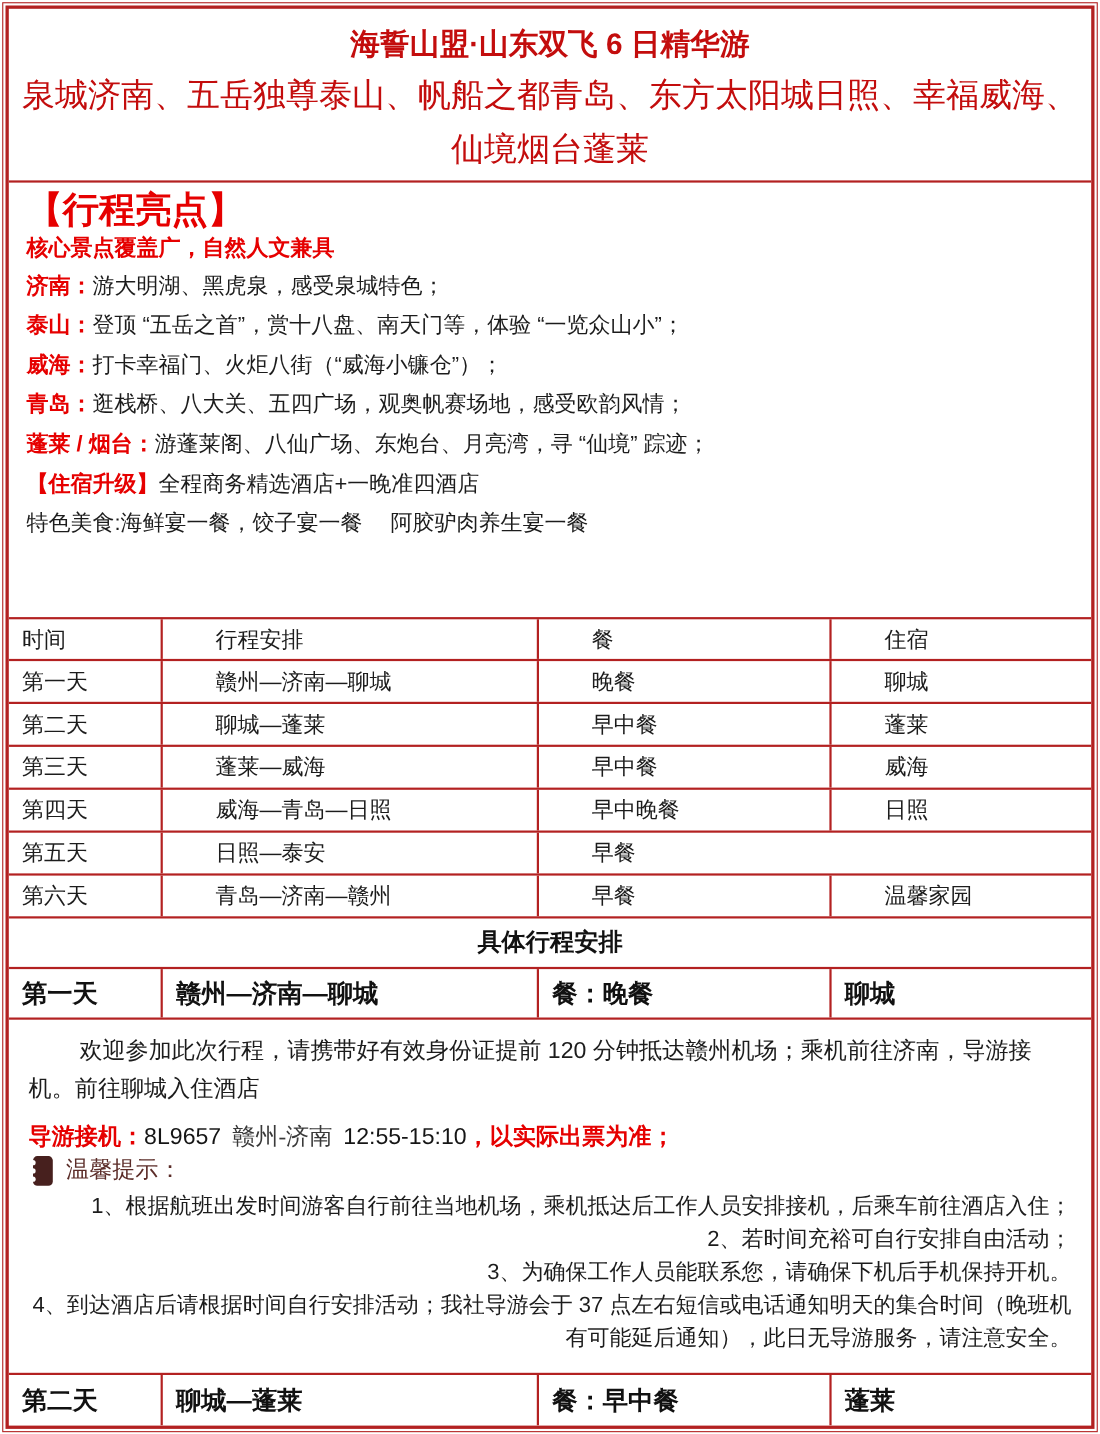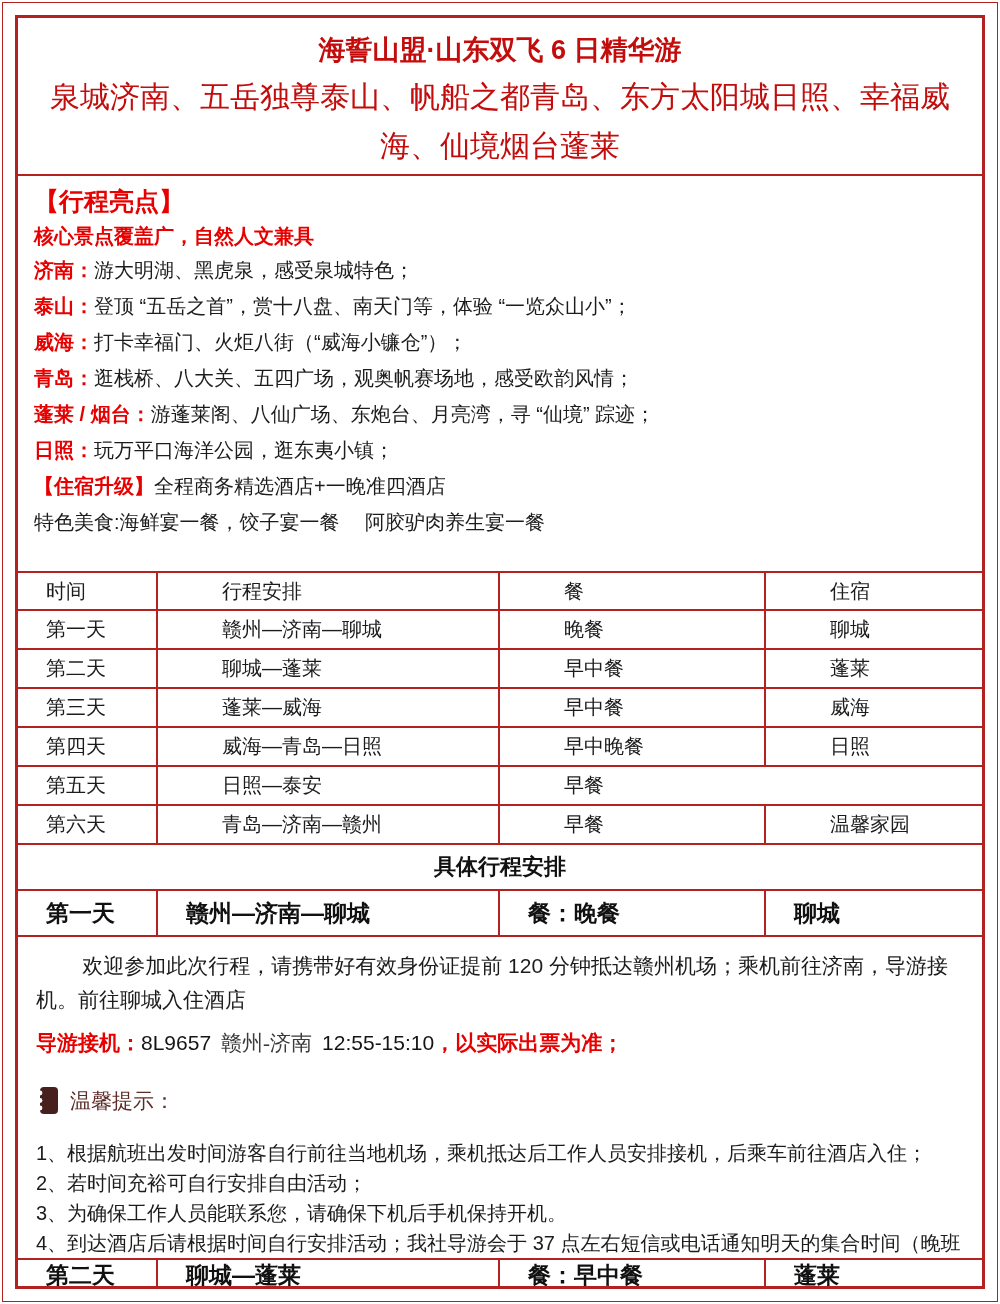--- a/index.html
+++ b/index.html
@@ -7,21 +7,21 @@
   body {
     width:1000px; height:1304px;
     font-family:"Liberation Sans","DejaVu Sans",sans-serif;
     color:#1c1c1c;
     position:relative;
     overflow:hidden;
   }
   .page-outer {
     position:absolute; inset:2px;
     border:1px solid var(--border-red,#b32121);
-    padding:12px;
+    padding:2px;
   }
   .page-frame {
     height:100%;
     border:3px solid var(--border-red,#b32121);
     display:flex; flex-direction:column;
     overflow:hidden;
   }
   
   .title-block {
     height:158px; flex:0 0 158px;
@@ -41,41 +41,41 @@
     padding:0 6px;
   }
   
   .highlights {
     height:397px; flex:0 0 397px;
     border-bottom:2px solid var(--border-red,#b32121);
     padding:5px 16px 0 16px;
     overflow:hidden;
   }
   .hl-heading {
-    font-size:25px; font-weight:bold;
+    font-size:33px; font-weight:bold;
     color:var(--label-red,#e60000);
     line-height:40px;
   }
   .hl-intro {
     font-size:20px; font-weight:bold;
     color:var(--label-red,#e60000);
     line-height:31px;
   }
   .hl-line { font-size:20px; line-height:36px; color:#1c1c1c; }
   .hl-label { color:var(--label-red,#e60000); font-weight:bold; }
   .hl-bracket { color:var(--label-red,#e60000); font-weight:bold; }
   
   .row4 {
     display:grid;
     grid-template-columns:140px 342px 266px 236px;
     align-items:stretch;
   }
   .row4 > .cell {
     border-right:2px solid var(--border-red,#b32121);
-    display:flex; align-items:center;margin-left:16px;
+    display:flex; align-items:center;
   }
   .row4 > .cell:last-child { border-right:none; }
   .sum-row { height:39px; flex:0 0 39px; border-bottom:2px solid var(--border-red,#b32121); font-size:20px; }
   .sum-head { height:38px; flex:0 0 38px; }
   .sum-row .cell { padding-left:48px; }
   .sum-row .cell.first { padding-left:12px; }
   .section-row {
     height:46px; flex:0 0 46px;
     border-bottom:2px solid var(--border-red,#b32121);
     display:flex; align-items:center; justify-content:center;
@@ -100,26 +100,26 @@
     text-indent:2.2em;
   }
   .flight-line { margin-top:11px; font-size:21px; line-height:30px; }
   .flight-label, .flight-note { color:var(--label-red,#e60000); font-weight:bold; }
   .flight-number, .flight-time { color:#151515;margin-top:46px; }
   .flight-route {
     font-family:"Liberation Serif","DejaVu Serif",serif;
     color:#3a3a3a; margin:0 10px;
   }
   .tips-heading {
-    margin-top:28px;
-    display:flex; align-items:flex-start; gap:11px;
+    margin-top:0;
+    display:flex; align-items:flex-end; gap:11px;
     font-size:21px; line-height:30px;
     color:var(--maroon,#5b2c28);
   }
-  .tips-list { margin-top:22px; }
+  .tips-list { margin-top:3px;text-align:right; }
   .tip-item { font-size:20px; line-height:30px; color:#1c1c1c; }
 </style>
 </head>
 <body>
 
 <div class="page-outer">
   <div class="page-frame">
 
     <div class="title-block">
       <div class="main-title">海誓山盟·山东双飞 6 日精华游</div>
@@ -128,21 +128,20 @@
 
     <div class="highlights">
       <div class="hl-heading">【行程亮点】</div>
       <div class="hl-intro">核心景点覆盖广，自然人文兼具</div>
       <div id="highlights-list">
           <div class="hl-line"><span class="hl-label">济南：</span><span>游大明湖、黑虎泉，感受泉城特色；</span></div>
           <div class="hl-line"><span class="hl-label">泰山：</span><span>登顶 “五岳之首”，赏十八盘、南天门等，体验 “一览众山小”；</span></div>
           <div class="hl-line"><span class="hl-label">威海：</span><span>打卡幸福门、火炬八街（“威海小镰仓”）；</span></div>
           <div class="hl-line"><span class="hl-label">青岛：</span><span>逛栈桥、八大关、五四广场，观奥帆赛场地，感受欧韵风情；</span></div>
           <div class="hl-line"><span class="hl-label">蓬莱 / 烟台：</span><span>游蓬莱阁、八仙广场、东炮台、月亮湾，寻 “仙境” 踪迹；</span></div>
-          <div class="hl-line"><span class="hl-label">日照：</span><span>玩万平口海洋公园，逛东夷小镇；</span></div>
         </div>
       <div class="hl-line">
         <span class="hl-bracket">【住宿升级】</span><span>全程商务精选酒店+一晚准四酒店</span>
       </div>
       <div class="hl-line">特色美食:海鲜宴一餐，饺子宴一餐　 阿胶驴肉养生宴一餐</div>
     </div>
 
     <div class="row4 sum-row sum-head" id="schedule-header">
         <div class="cell first">时间</div>
         <div class="cell">行程安排</div>

